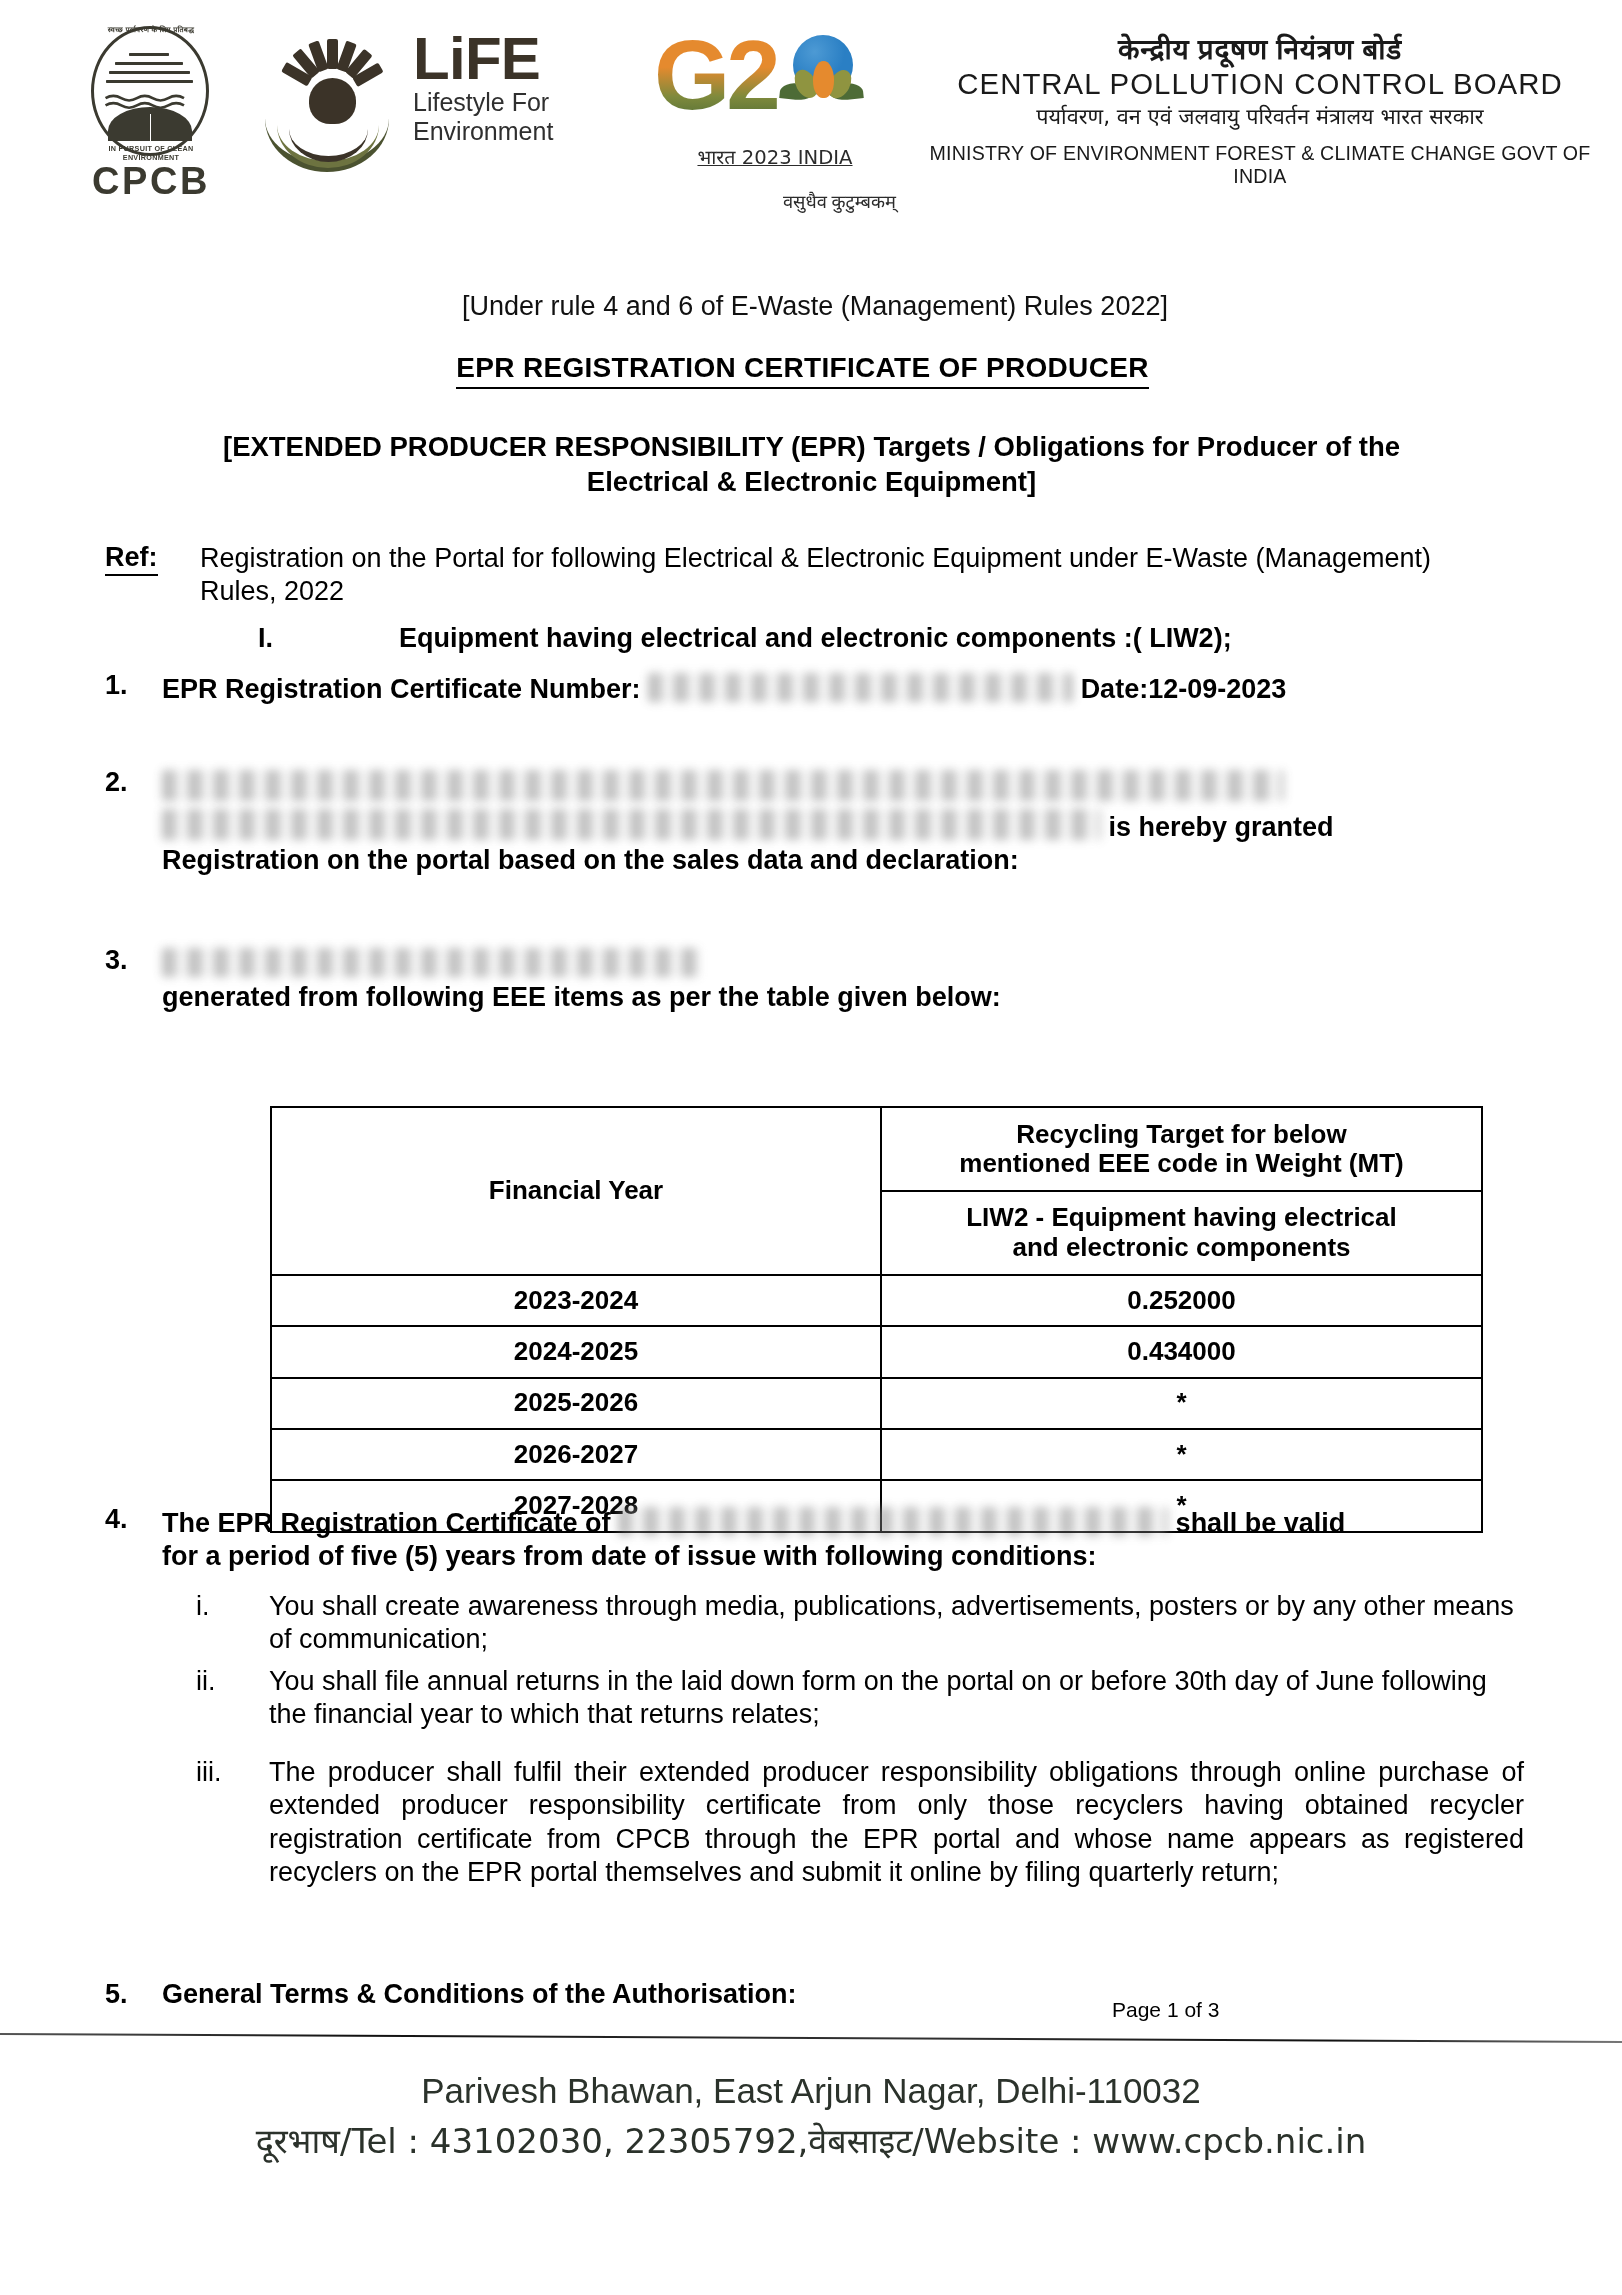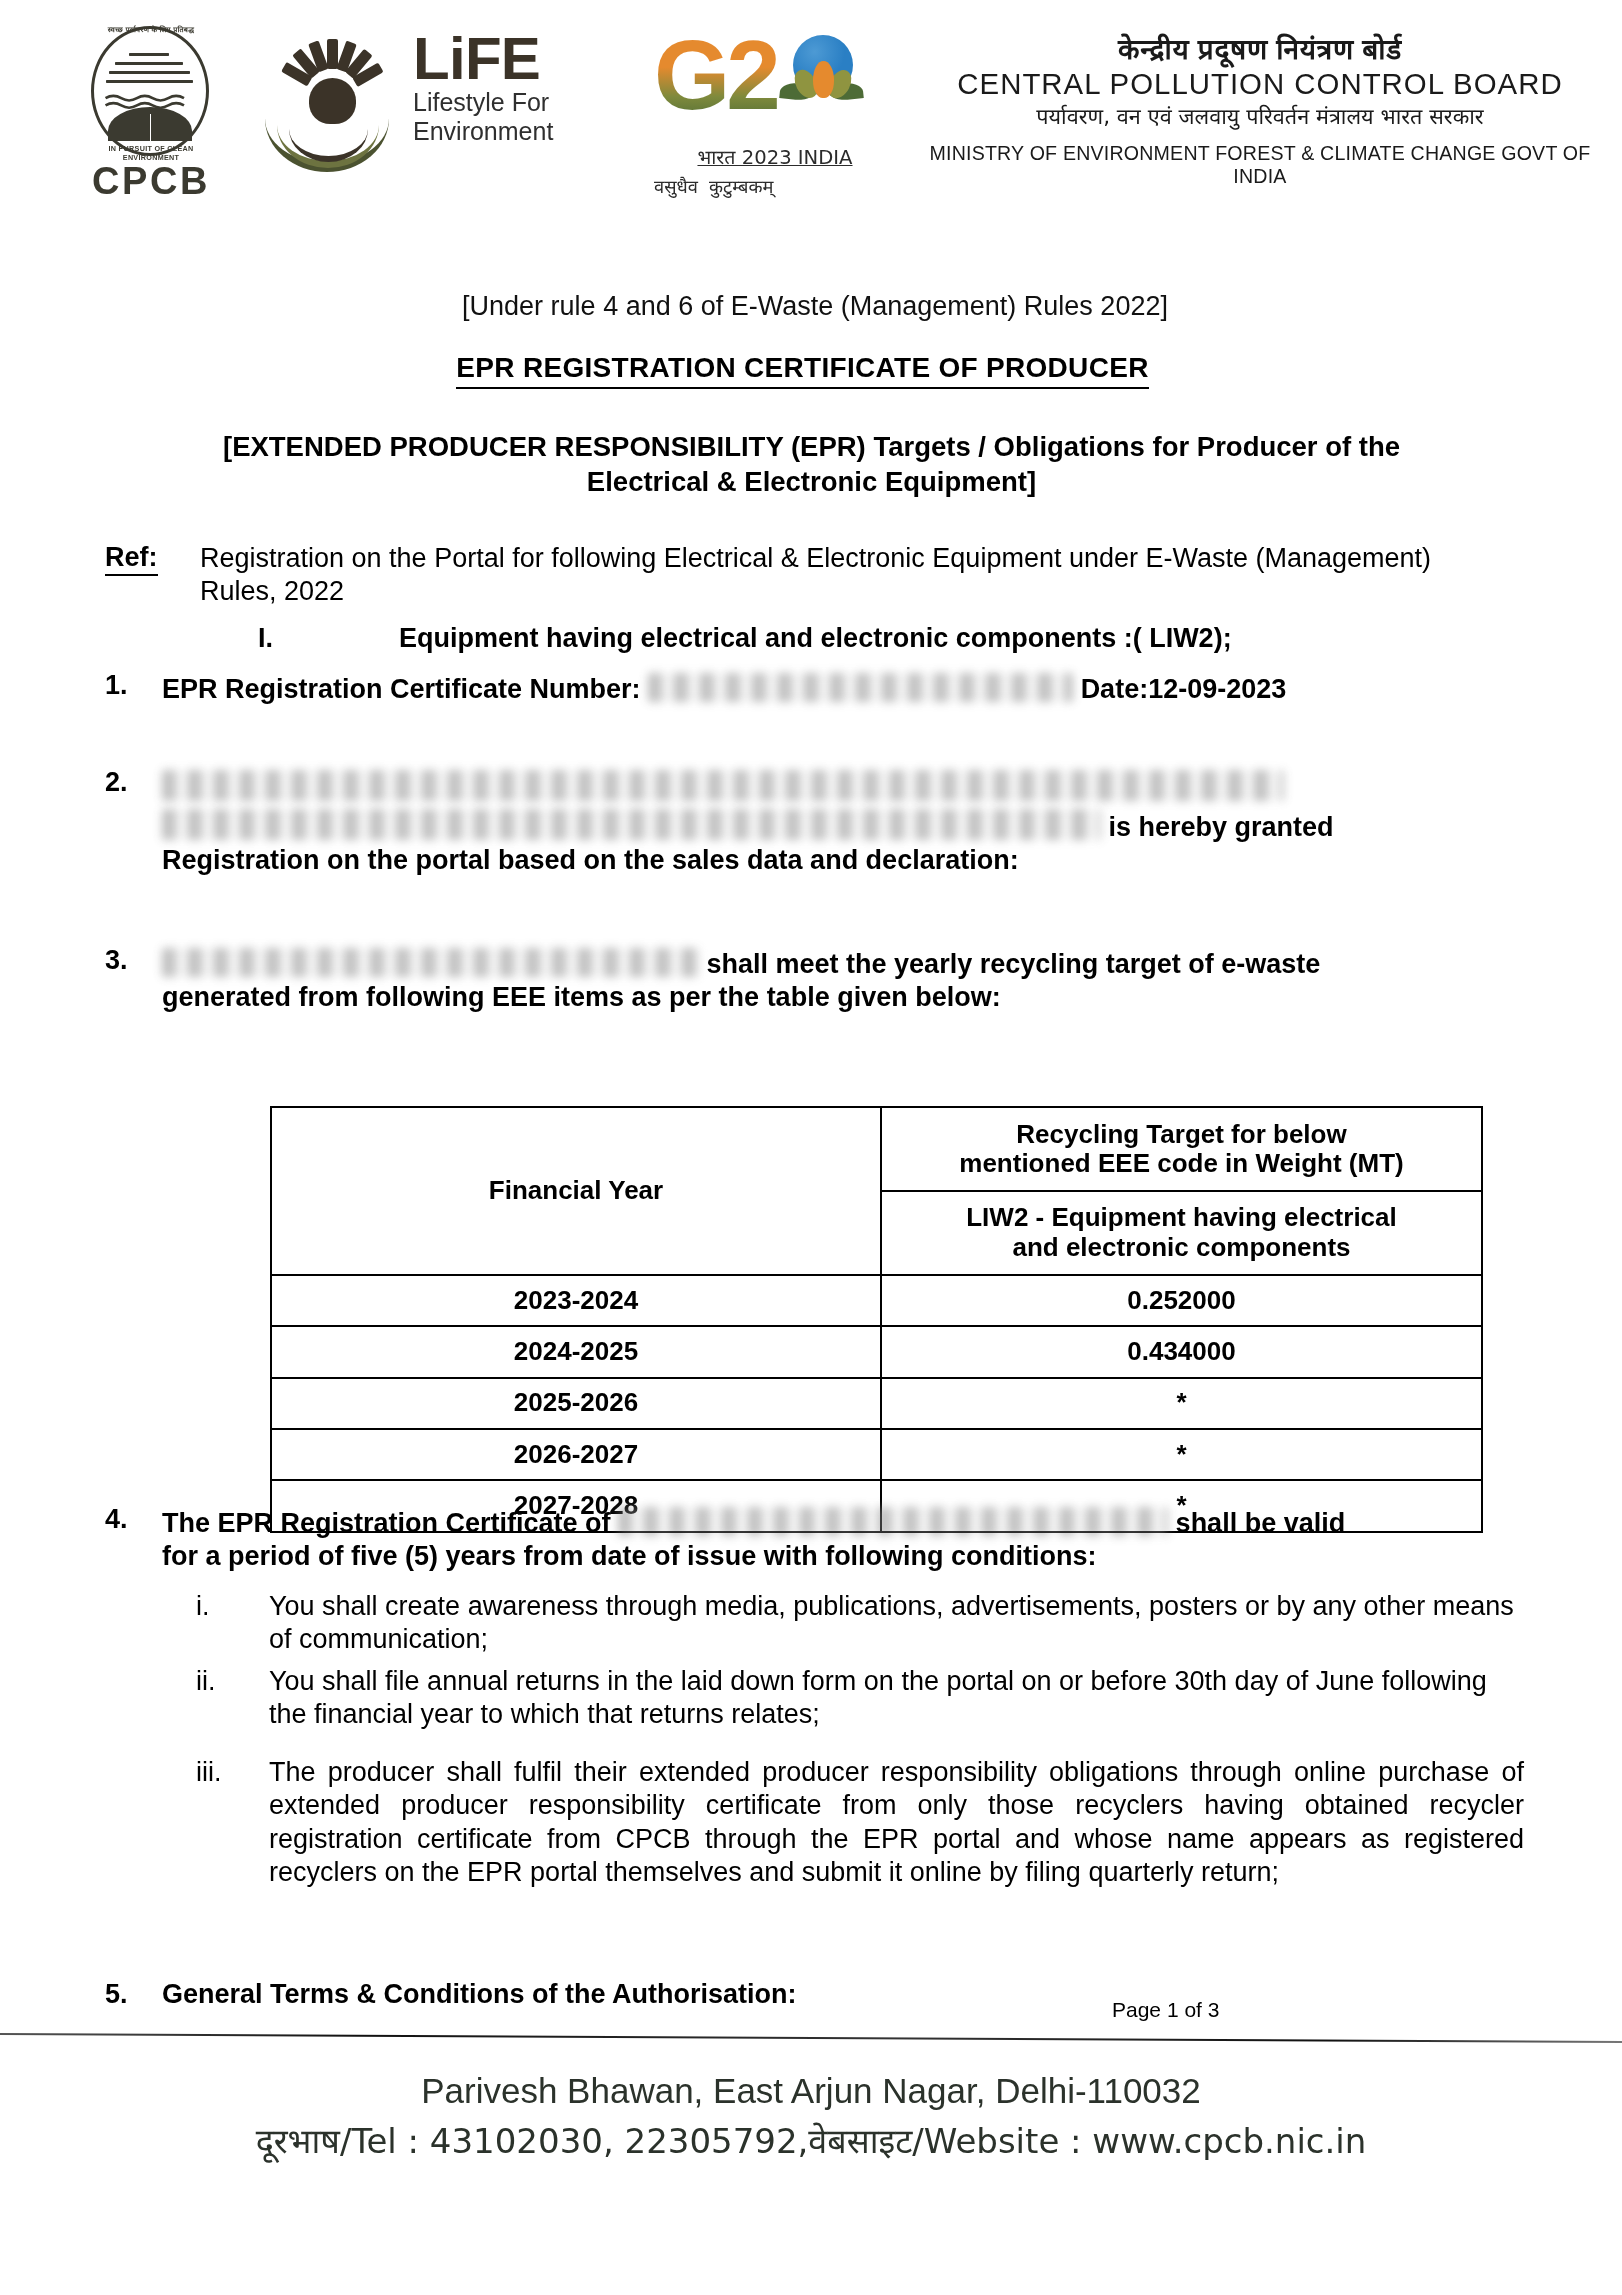--- a/index.html
+++ b/index.html
@@ -233,25 +233,25 @@
   .g20-globe .leaf-r { left: 44px; border-radius: 0 60% 0 60%; transform: rotate(-6deg); }
   .g20-cap1 {
     text-align: center;
     font-size: 19.6px;
     color: #2b2b2b;
     margin-top: 19px;
     font-family: "DejaVu Sans", sans-serif;
     text-decoration: underline;
   }
   .g20-cap2 {
-    text-align: left;
+    text-align: right;
     font-size: 18.3px;
     color: #2b2b2b;
-    margin-top: 3px;
-    font-family: Liberation Mono, monospace;
+    margin-top: 18px;
+    font-family: Liberation Serif, serif;
   }
 
   
   .board-block {
     position: absolute;
     left: 913px; top: 34px;
     width: 694px;
     text-align: center;
   }
   .board-hi1 {
@@ -580,21 +580,21 @@
       <span class="n">2.</span>
       <span class="t"><span class="redact r-name1"></span><br>
         <span class="redact r-name2"></span>
         <span>is hereby granted</span><br>
         <span>Registration on the portal based on the sales data and declaration:</span></span>
     </div>
 
     <div class="numitem item3">
       <span class="n">3.</span>
       <span class="t"><span class="redact r-name3"></span>
-        <span>shall meet the yearly recycling target of e-waste</span><br>
+        <br>
         <span>generated from following EEE items as per the table given below:</span></span>
     </div>
 
     <table class="target-table">
       <thead>
         <tr>
           <th class="c-year" rowspan="2">Financial Year</th>
           <th class="c-val hd-a">
             <span>Recycling Target for below</span><br>
             <span>mentioned EEE code in Weight (MT)</span>

